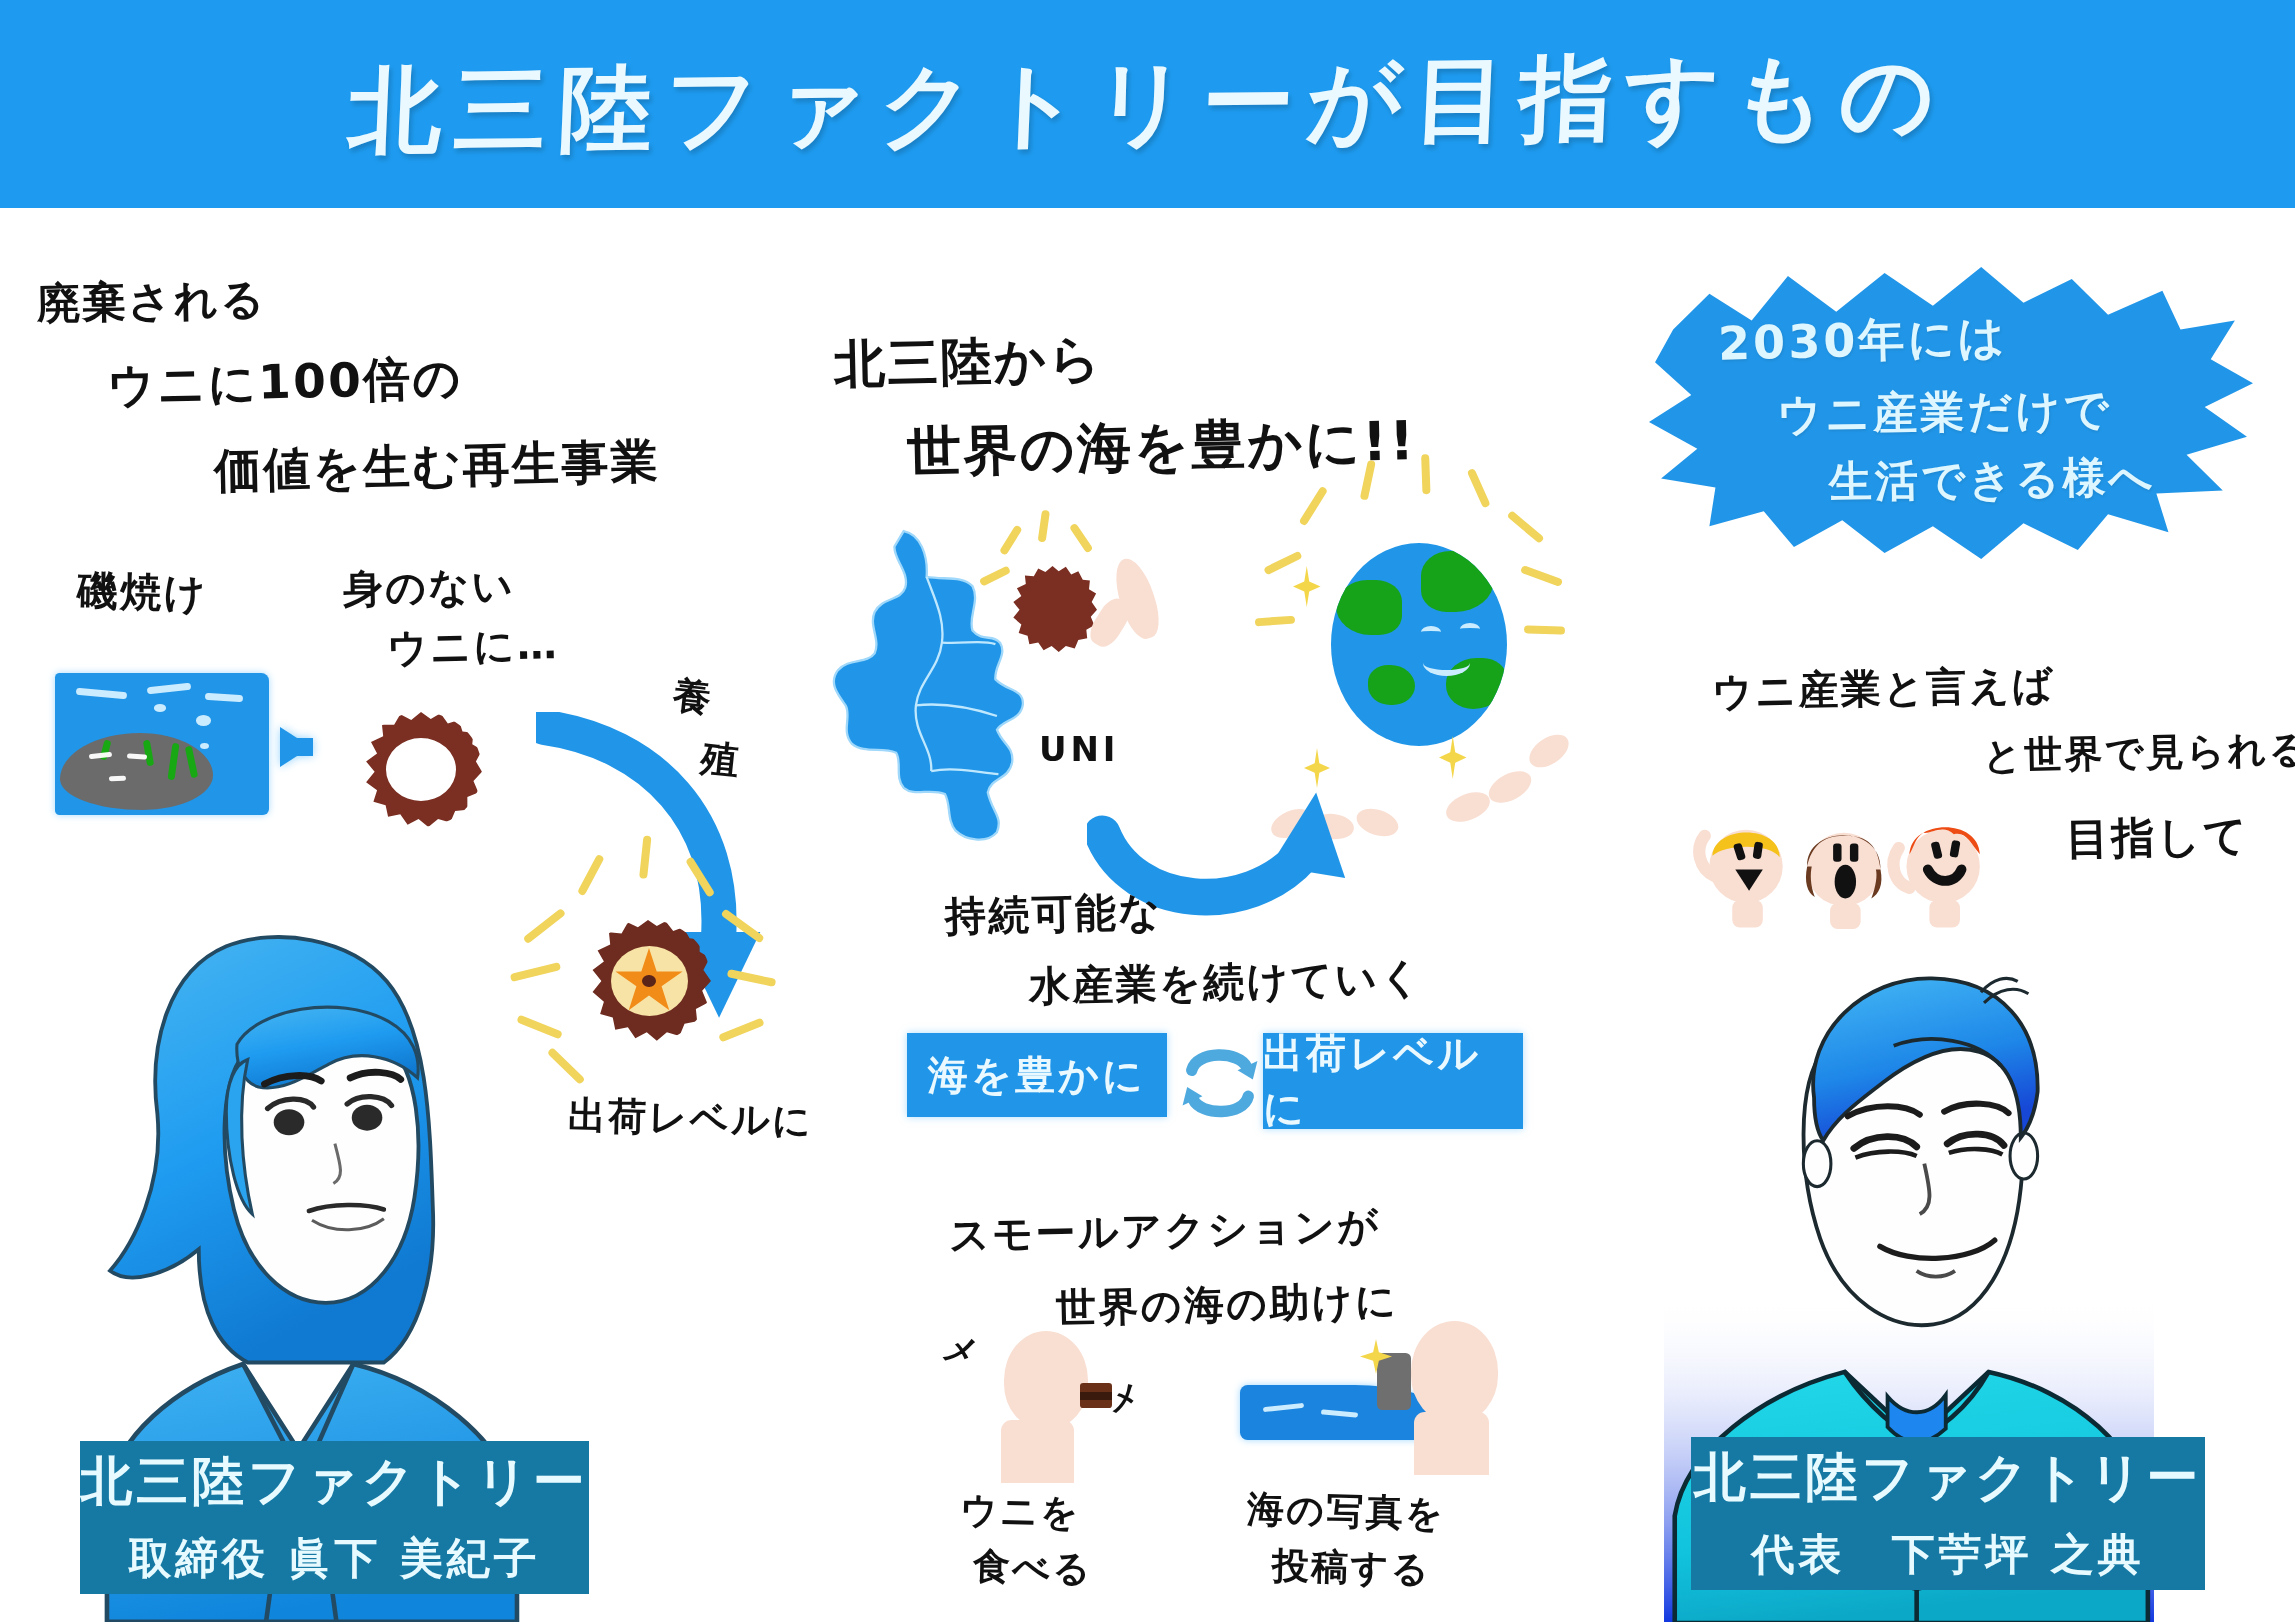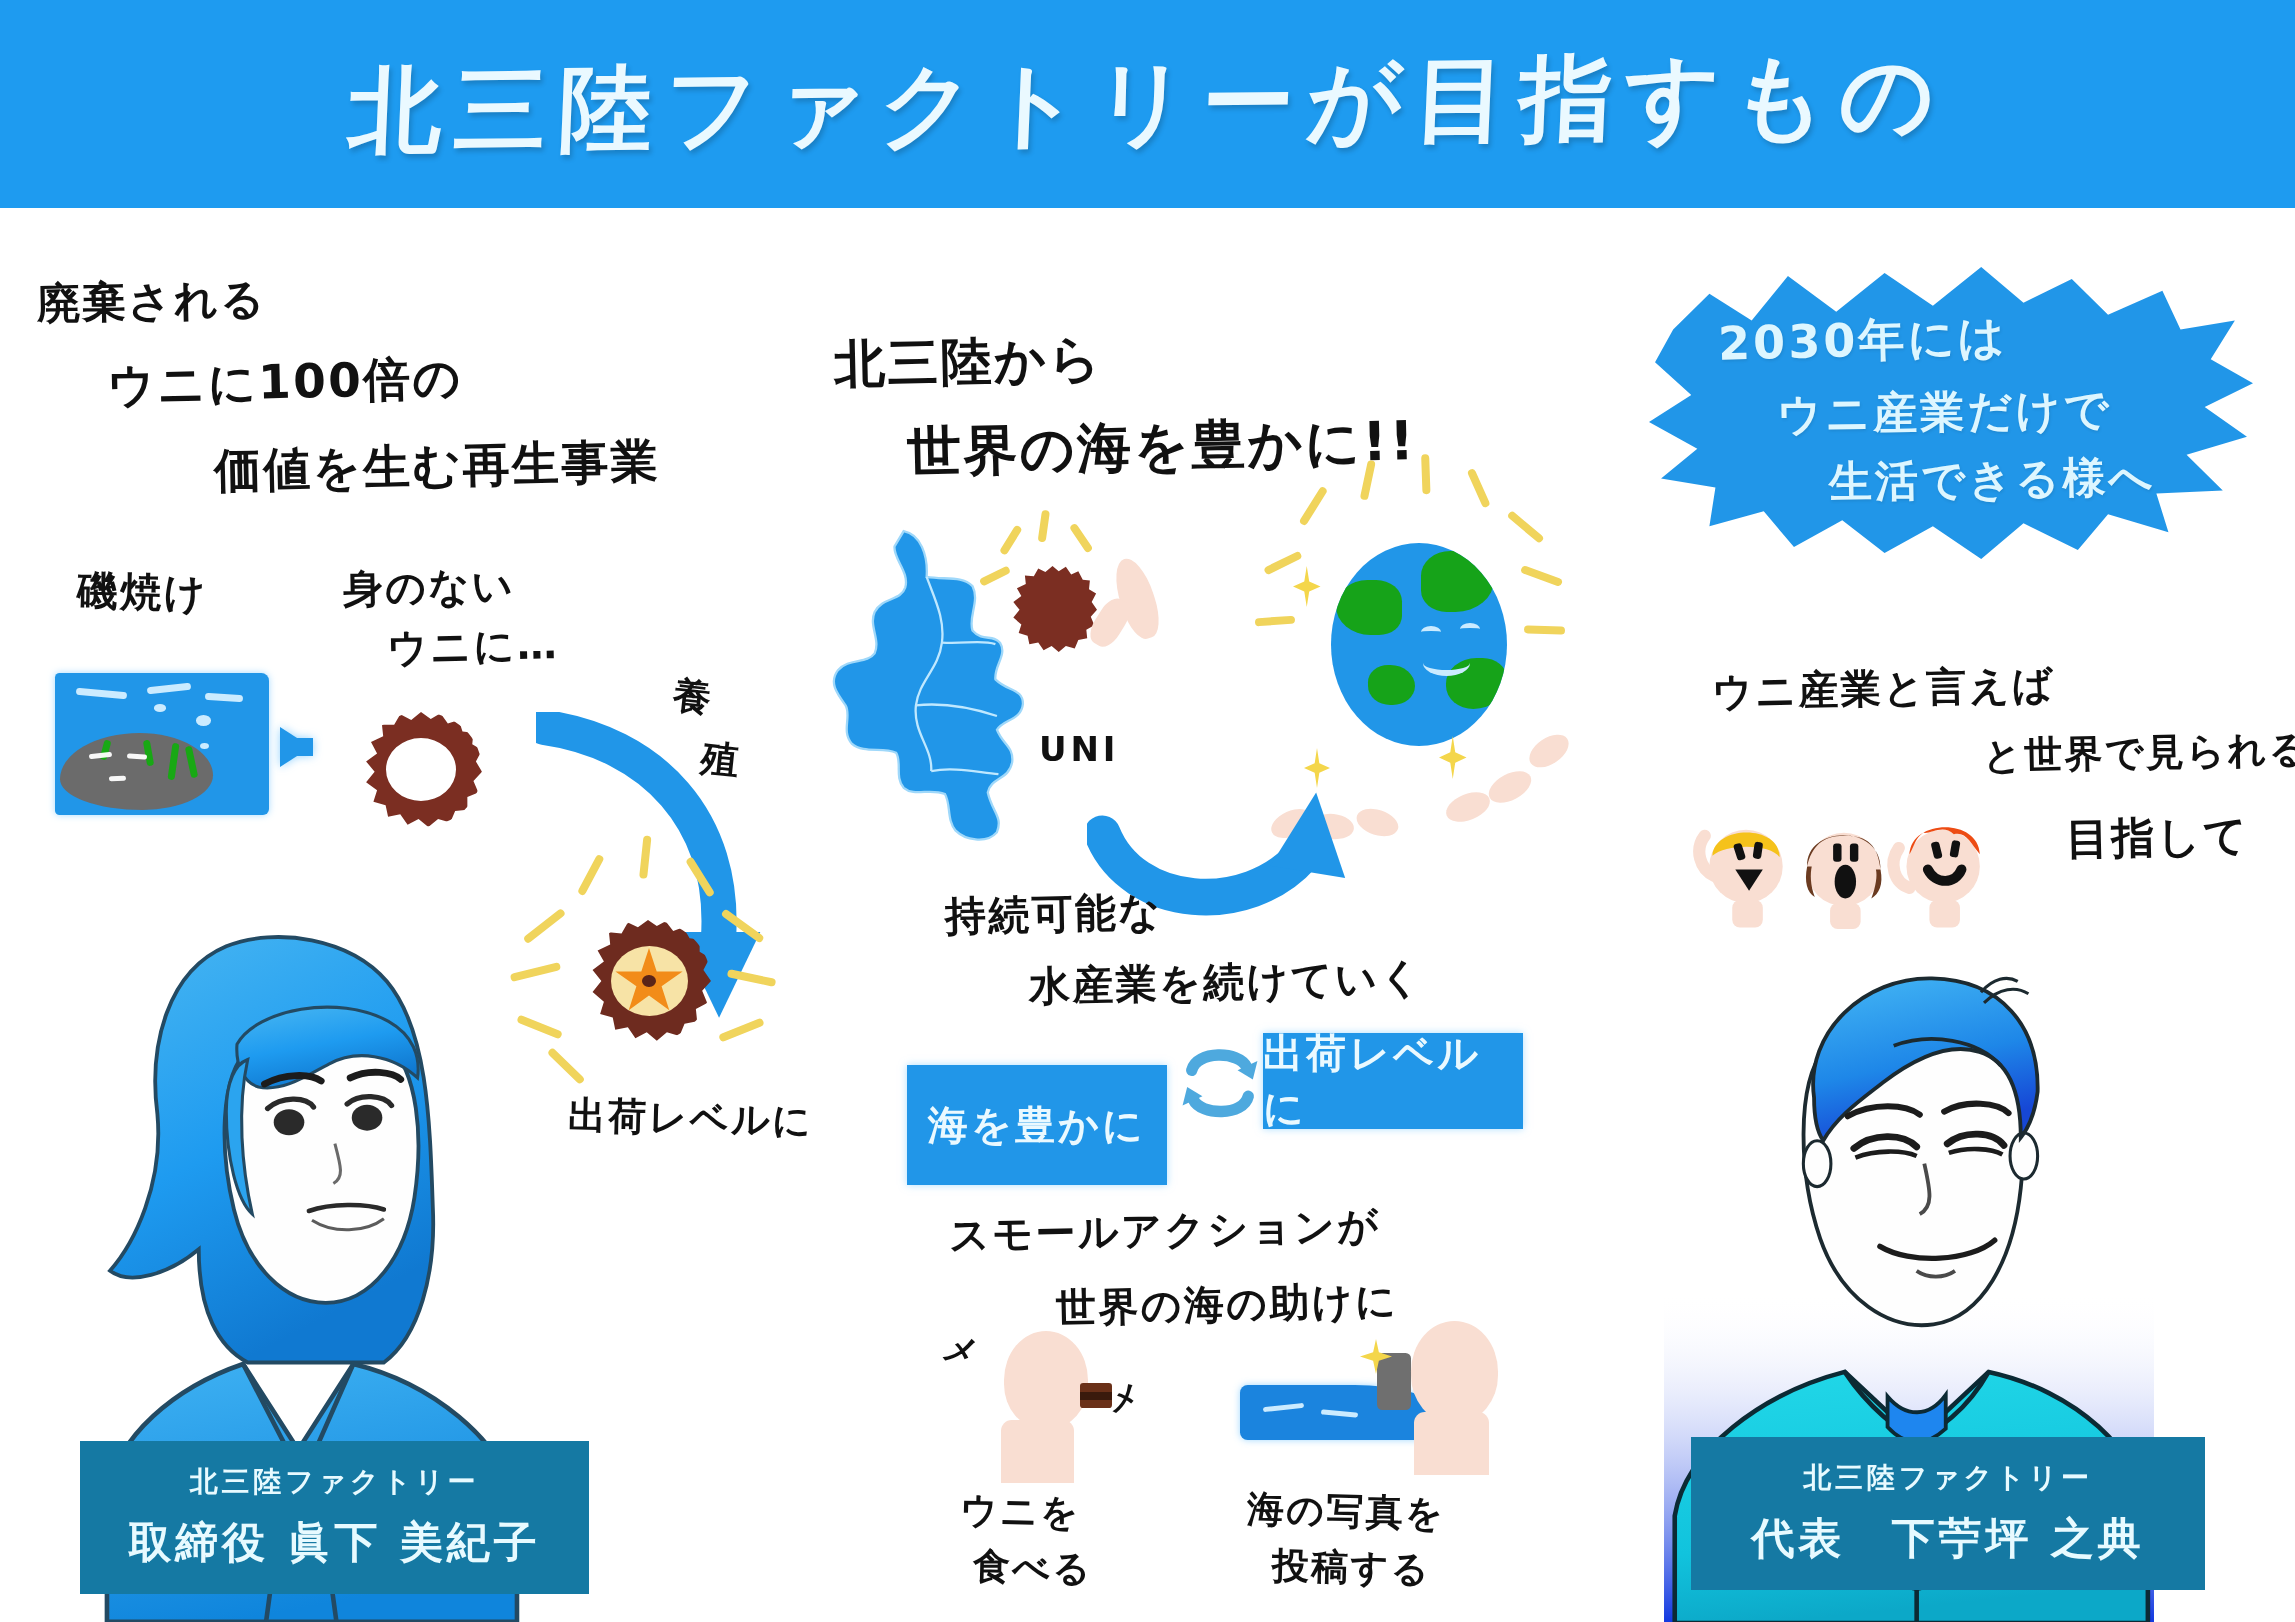--- a/index.html
+++ b/index.html
@@ -197,21 +197,21 @@
   
   .blob-person { position: absolute; background: #F9DED2; }
 
   
   .cyc-box {
     position: absolute; background: #2196E8; color: #EAF9FF;
     display: flex; align-items: center; justify-content: center;
     font-size: 40px; font-weight: 700; letter-spacing: 3.1px;
     box-shadow: 0 0 7.7px rgba(120,200,255,.6);
   }
-  #cyc-box-left  { left: 907px; top: 1033px; width: 260px; height: 120px; margin-top: 32px; }
+  #cyc-box-left  { left: 907px; top: 1033px; width: 260px; height: 84px; }
   #cyc-box-right { left: 1263px; top: 1033px; width: 260px; height: 96px; }
   .cyc-icon { position: absolute; left: 1178px; top: 1035px; width: 84px; height: 95px; }
 
   
   .sushi { position: absolute; left: 1080px; top: 1383px; width: 32px; height: 24.5px; background: #6A3018; border-radius: 3.1px; }
   .sushi::after { content:""; position:absolute; left:0; top:9.2px; width:32px; height:7.7px; background:#3A1A0C; }
   .sea-strip {
     position: absolute; left: 1240px; top: 1385px; width: 191px; height: 55px;
     background: #1B84DE; border-radius: 7.7px 40% 7.7px 7.7px;
     box-shadow: 0 0 7.7px rgba(120,200,255,.7);
@@ -267,21 +267,21 @@
   #portrait-right { left: 1664px; top: 911px; width: 490px; height: 712px; }
 
   
   .nameplate {
     position: absolute; background: #1579A3; color: #E7FAFF;
     display: flex; flex-direction: column; align-items: center; justify-content: center;
     gap: 12.2px; font-weight: 700; letter-spacing: 3.8px;
   }
   #nameplate-left  { left: 80px;  top: 1441px; width: 509px; height: 153px; }
   #nameplate-right { left: 1691px; top: 1437px; width: 514px; height: 153px; }
-  .nameplate .np-org  { font-size: 28px; }
+  .nameplate .np-org  { font-size: 52px; }
   .nameplate .np-name { font-size: 43px; }
 </style>
 </head>
 <body>
 
 <div class="stage">
 
   <div class="banner">
     <div class="banner-title">北三陸ファクトリーが目指すもの</div>
   </div>

